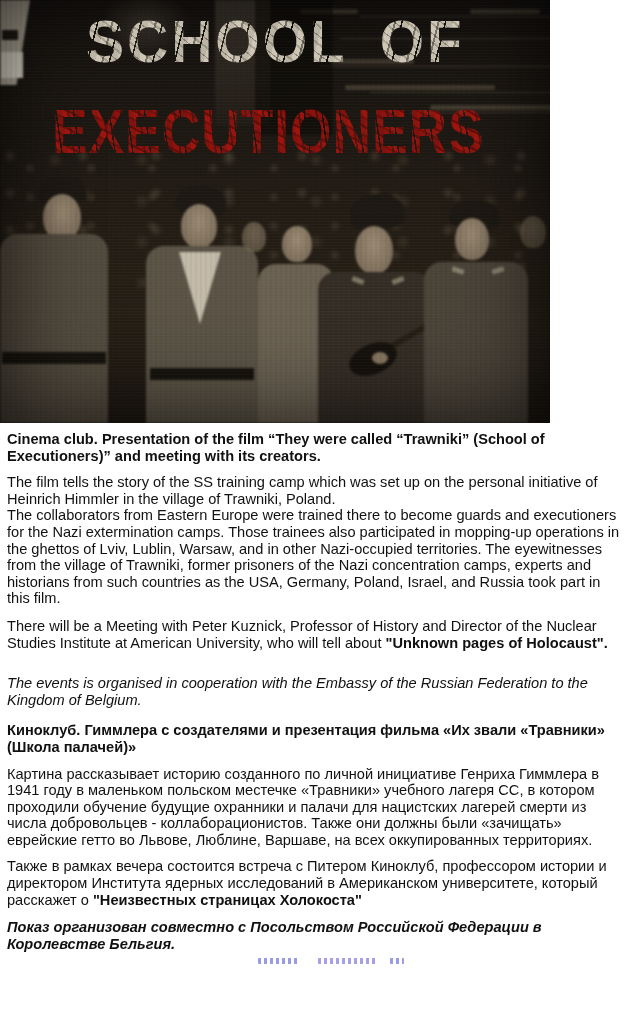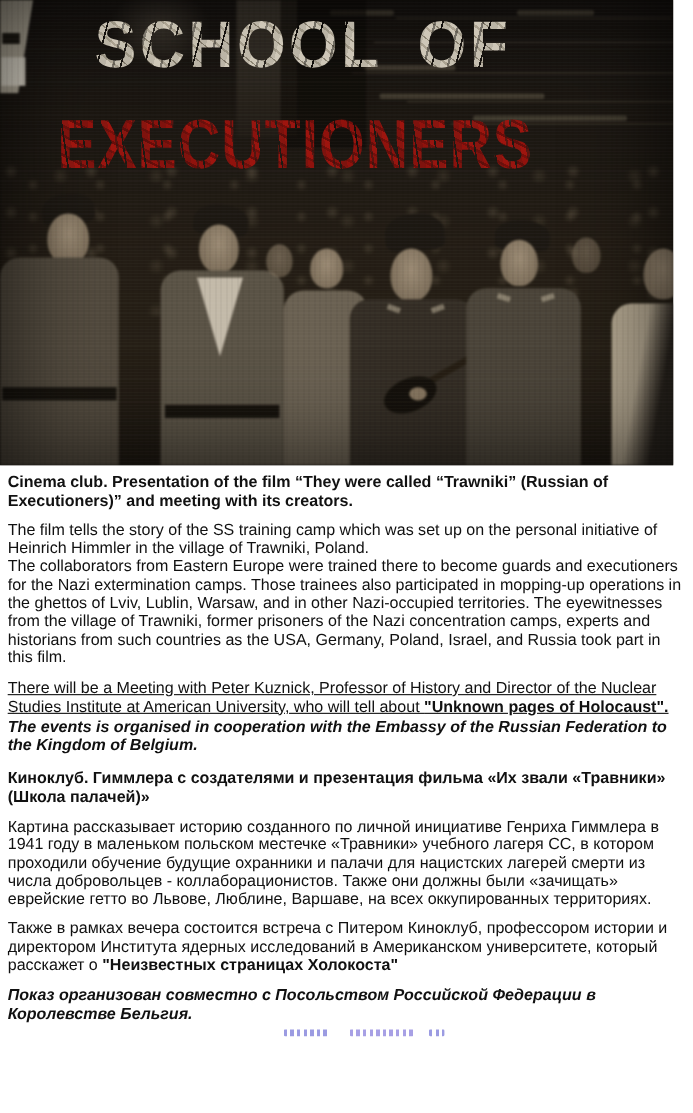--- a/index.html
+++ b/index.html
@@ -5,21 +5,21 @@
   * { box-sizing: border-box; margin: 0; padding: 0; }
   html, body { background: #ffffff; }
   body {
     width: 630px; height: 1012px; overflow: hidden;
     font-family: "Liberation Sans", "DejaVu Sans", sans-serif;
     color: #111;
   }
 
   
   .poster {
-    position: relative; width: 612px; height: 423px;
+    position: relative; width: 550px; height: 423px;
     background: #16120e; overflow: hidden;
   }
   .scene { position: absolute; inset: 0; filter: blur(1.1px); }
   .ph-base {
     position: absolute; inset: 0;
     background:
       linear-gradient(180deg, #141110 0%, #1a1612 30%, #221c15 55%, #241e16 75%, #1b1611 100%);
   }
   
   .doc-panel { position: absolute; left: 300px; top: 0; width: 330px; height: 140px; }
@@ -89,22 +89,22 @@
     background: repeating-linear-gradient(24deg, #a5150f 0 5px, #6e0d0a 5px 7px, #97120d 7px 12px, #7c0f0b 12px 14px);
     -webkit-background-clip: text; background-clip: text; -webkit-text-fill-color: transparent;
     -webkit-mask-image: repeating-linear-gradient(80deg, rgba(0,0,0,.95) 0 5px, rgba(0,0,0,.45) 5px 7px, rgba(0,0,0,.9) 7px 11px, rgba(0,0,0,0) 11px 12.5px, rgba(0,0,0,.8) 12.5px 18px);
             mask-image: repeating-linear-gradient(80deg, rgba(0,0,0,.95) 0 5px, rgba(0,0,0,.45) 5px 7px, rgba(0,0,0,.9) 7px 11px, rgba(0,0,0,0) 11px 12.5px, rgba(0,0,0,.8) 12.5px 18px);
   }
 
   
   .content { padding: 0 7px 0 7px; font-size: 14.6px; line-height: 16.6px; }
   .content .h-en { margin-top: 8px; font-weight: bold; }
   .content p { margin: 10px 0 0 0; }
-  .content .p-en2 { margin-top: 11px; text-decoration: underline; }
-  .content .p-en3 { margin-top: 2px; font-weight: bold; font-style: italic; }
+  .content .p-en2 { margin-top: 11px; }
+  .content .p-en3 { margin-top: 24px; font-weight: normal; font-style: italic; }
   .content .h-ru { margin-top: 14px; font-weight: bold; }
   .content .p-ru4 { margin-top: 11px; font-weight: bold; font-style: italic; }
   .content .italic { font-style: italic; }
   .content .bold { font-weight: bold; }
 
   
   .footer { position: relative; height: 10px; margin-top: 5px; overflow: hidden; }
   .link-frag { position: absolute; top: 1px; height: 6px; opacity: .75; border-radius: 1px; }
   .lf1 { left: 258px; width: 40px; background: repeating-linear-gradient(90deg, #7a7ad8 0 3px, transparent 3px 6px); }
   .lf2 { left: 318px; width: 58px; background: repeating-linear-gradient(90deg, #8a80dc 0 3px, transparent 3px 6px); }
@@ -179,21 +179,21 @@
   <div class="grain"></div>
   <div class="sepia"></div>
   <div class="vignette"></div>
 
   <div class="title1">SCHOOL OF</div>
   <div class="title2">EXECUTIONERS</div>
 </div>
 
 <div class="content">
 
-  <div class="h-en">Cinema club. Presentation of the film “They were called “Trawniki” (Russian of Executioners)” and meeting with its creators.</div>
+  <div class="h-en">Cinema club. Presentation of the film “They were called “Trawniki” (School of Executioners)” and meeting with its creators.</div>
 
   <p class="p-en1"><span>The film tells the story of the SS training camp which was set up on the personal initiative of Heinrich Himmler in the village of Trawniki, Poland.</span><br><span>The collaborators from Eastern Europe were trained there to become guards and executioners for the Nazi extermination camps. Those trainees also participated in mopping-up operations in the ghettos of Lviv, Lublin, Warsaw, and in other Nazi-occupied territories. The eyewitnesses from the village of Trawniki, former prisoners of the Nazi concentration camps, experts and historians from such countries as the USA, Germany, Poland, Israel, and Russia took part in this film.</span></p>
 
   <p class="p-en2"><span>There will be a Meeting with Peter Kuznick, Professor of History and Director of the Nuclear Studies Institute at American University, who will tell about </span><span class="bold">"Unknown pages of Holocaust".</span></p>
 
   <p class="p-en3">The events is organised in cooperation with the Embassy of the Russian Federation to the Kingdom of Belgium.</p>
 
   <div class="h-ru">Киноклуб. Гиммлера с создателями и презентация фильма «Их звали «Травники» (Школа палачей)»</div>
 
   <p class="p-ru1">Картина рассказывает историю созданного по личной инициативе Генриха Гиммлера в 1941 году в маленьком польском местечке «Травники» учебного лагеря СС, в котором проходили обучение будущие охранники и палачи для нацистских лагерей смерти из числа добровольцев - коллаборационистов. Также они должны были «зачищать» еврейские гетто во Львове, Люблине, Варшаве, на всех оккупированных территориях.</p>

